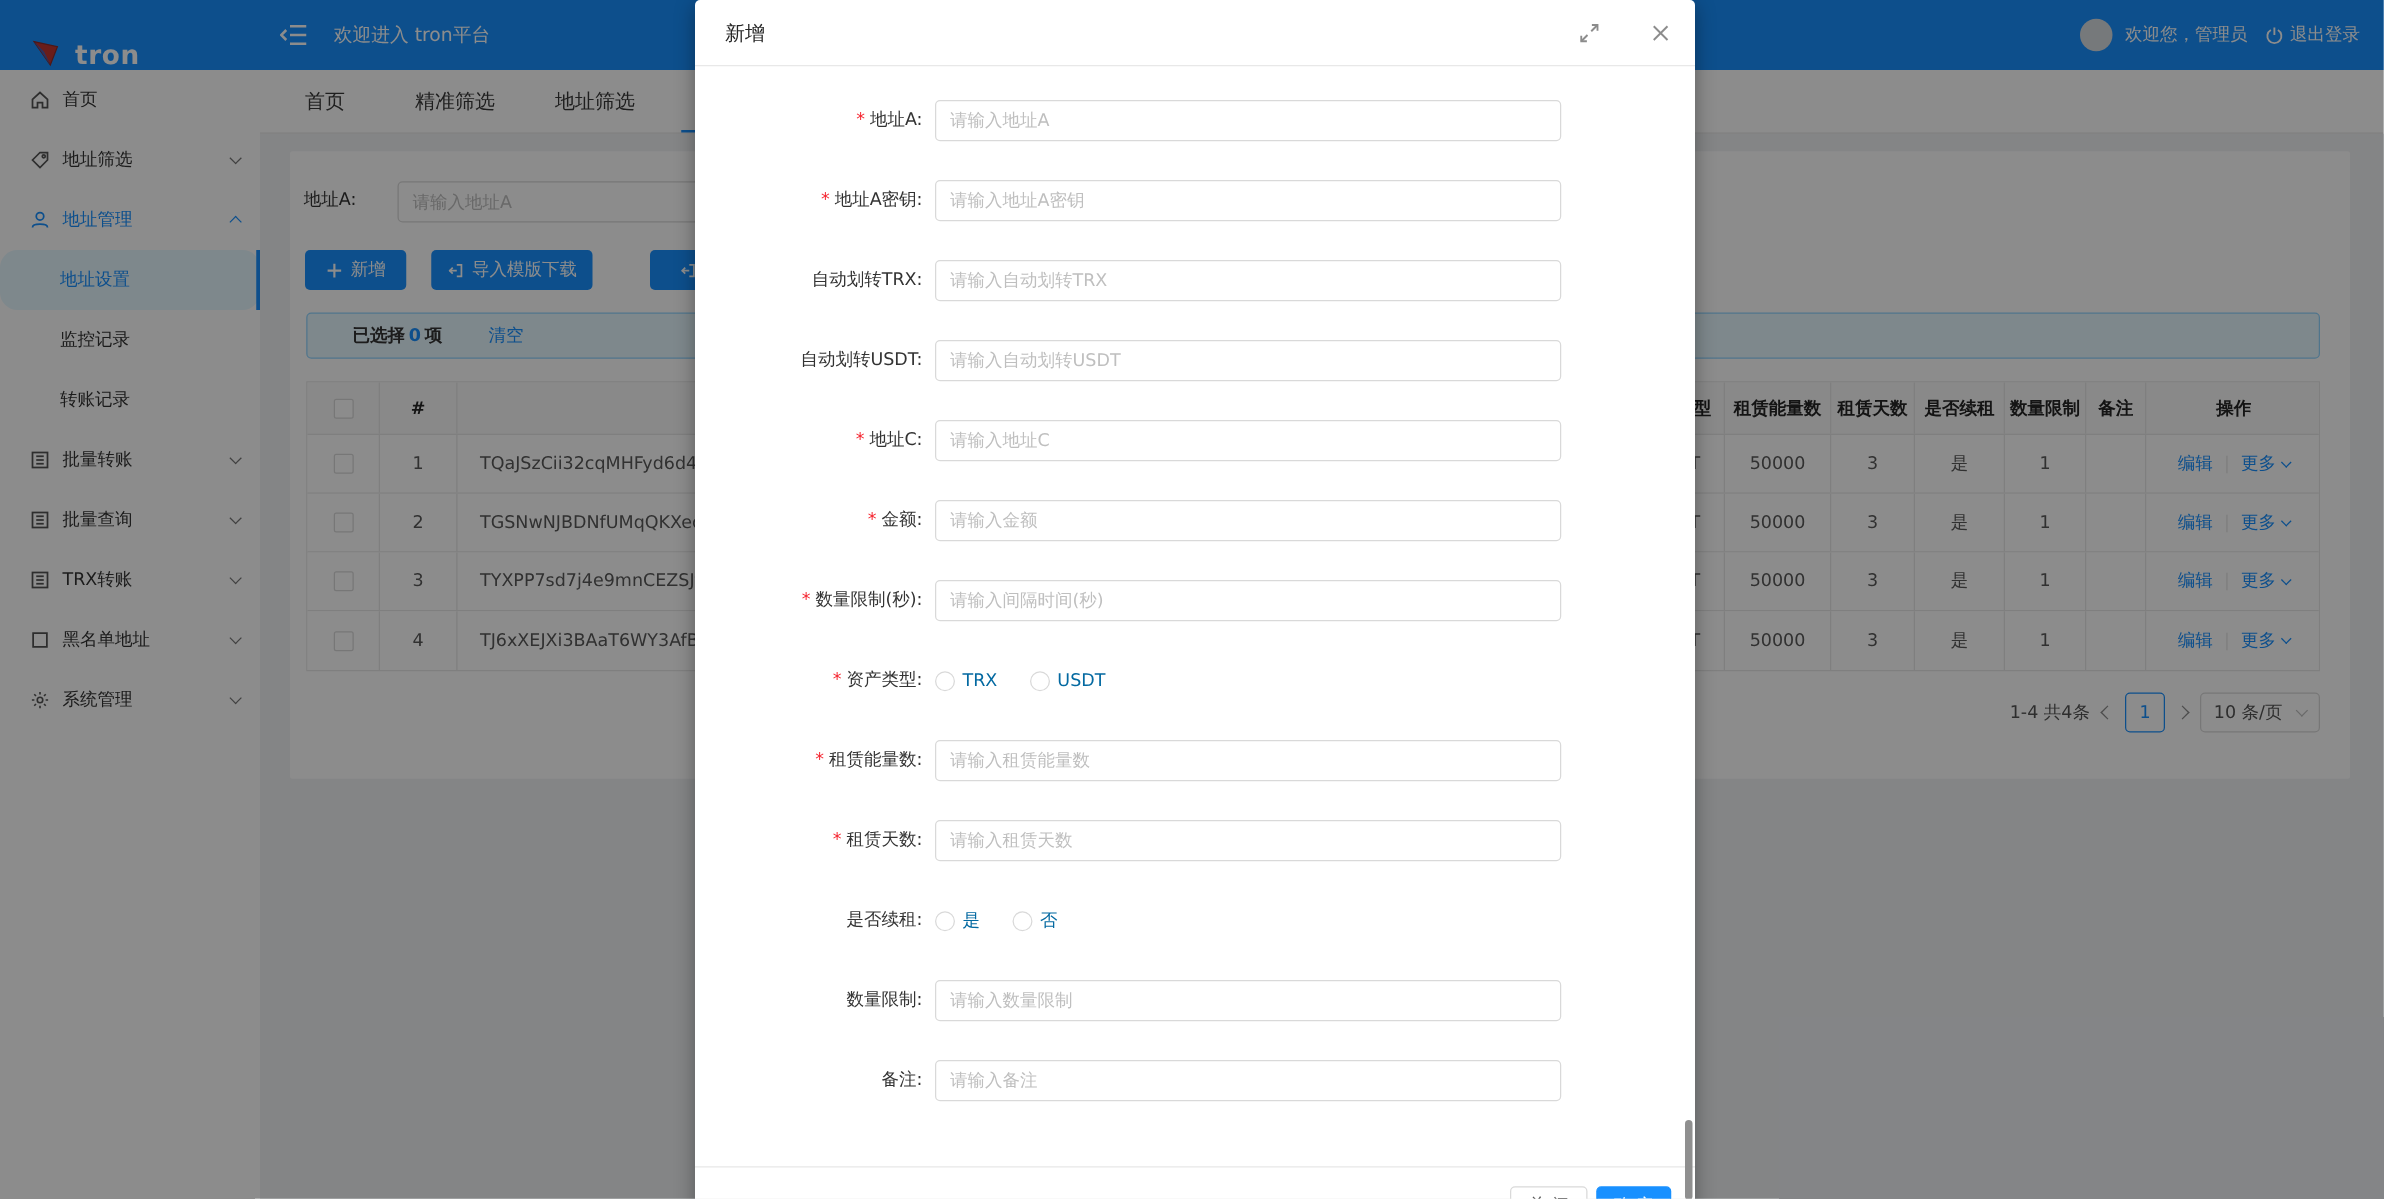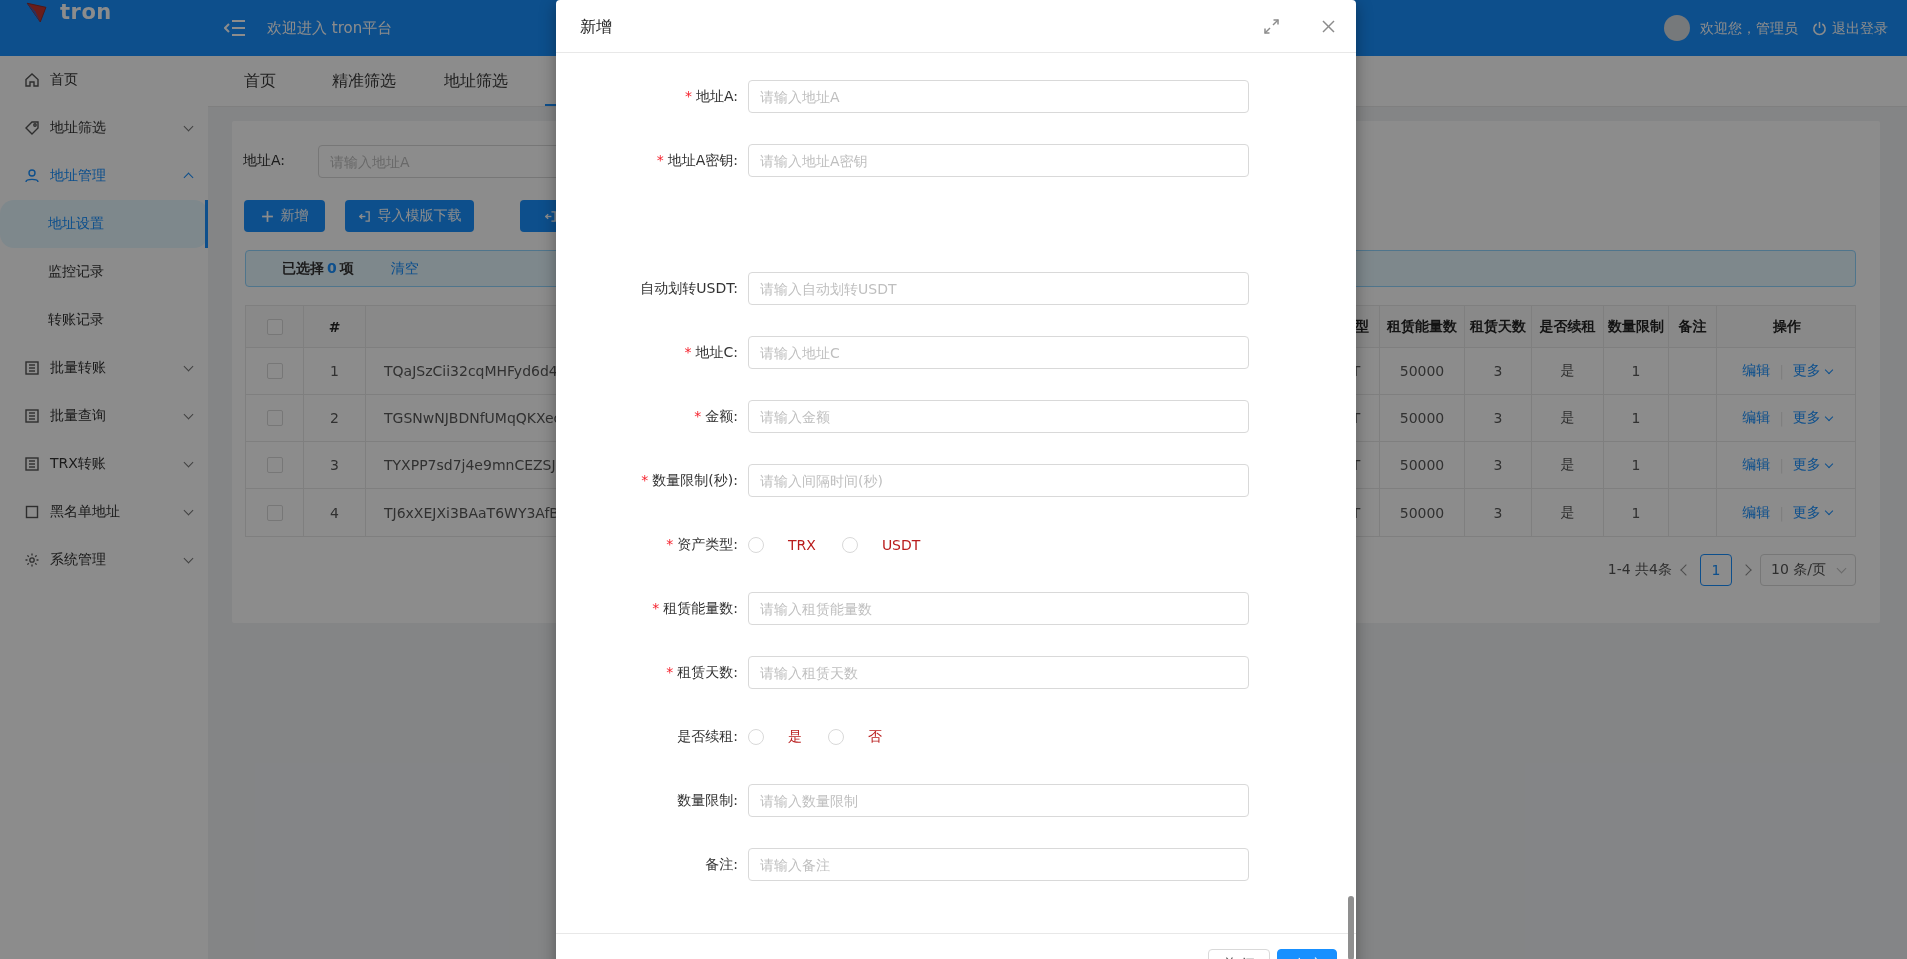--- a/index.html
+++ b/index.html
@@ -1,21 +1,21 @@
 <!DOCTYPE html>
 <html><head>
 <meta charset="utf-8">
 <style>
   * { margin:0; padding:0; box-sizing:border-box; }
   html,body { width:1907px; height:959px; overflow:hidden; }
   body { font-family:"DejaVu Sans","Liberation Sans",sans-serif; font-size:14px; background:#f0f2f5; position:relative; color:#333; }
 
   
   .app-header { position:absolute; top:0; left:0; right:0; height:56px; background:#1890ff; z-index:1; }
-  .logo-wrap { position:absolute; left:24px; top:0; height:56px; display:flex; align-items:flex-start; gap:10px; }
+  .logo-wrap { position:absolute; left:24px; top:0; height:56px; display:flex; align-items:flex-end; gap:10px; }
   .logo-text { color:#fff; font-size:21px; font-weight:bold; letter-spacing:0.5px; }
   .fold-icon { position:absolute; left:224px; top:18px; width:22px; height:20px; cursor:pointer; }
   .welcome { position:absolute; left:267px; top:0; line-height:56px; color:#fff; font-size:15px; }
   .avatar { position:absolute; left:1664px; top:15px; width:26px; height:26px; border-radius:50%; background:#d8dce1; }
   .greeting { position:absolute; left:1700px; top:0; line-height:56px; color:#fff; font-size:14px; }
   .logout { position:absolute; left:1812px; top:0; line-height:56px; color:#fff; font-size:14px; display:flex; align-items:center; height:56px; gap:5px; cursor:pointer; }
 
   
   .sidebar { position:absolute; top:56px; left:0; width:208px; bottom:0; background:#fff; z-index:1; }
   .menu-item { position:relative; height:48px; display:flex; align-items:center; padding-left:24px; color:#333; font-size:14px; cursor:pointer; }
@@ -83,21 +83,21 @@
   .mh-expand { left:707px; }
   .mh-close { left:764px; }
 
   .frow { position:absolute; left:12px; width:100%; height:33px; }
   .flabel { position:absolute; left:0; width:170px; text-align:right; line-height:33px; color:#333; font-size:14px; }
   .star { color:#f5222d; margin-right:4px; }
   .req0 .star { visibility:hidden; }
   .finput { position:absolute; left:180px; top:0; width:501px; height:33px; border:1px solid #d9d9d9; border-radius:4px; padding:0 11px; font-size:14px; color:#333; font-family:inherit; }
   .finput::placeholder { color:#bfbfbf; }
   .fradios { position:absolute; left:180px; top:0; height:33px; display:flex; align-items:center; gap:26px; }
-  .radio-opt { display:flex; align-items:center; gap:24px; color:#b91c1c; cursor:pointer; }
+  .radio-opt { display:flex; align-items:center; gap:6px; color:#0369a1; cursor:pointer; }
   .radio-circle { width:16px; height:16px; border:1px solid #d9d9d9; border-radius:50%; background:#fff; }
 
   .modal-footer { position:absolute; top:933px; left:0; right:0; height:47px; border-top:1px solid #e8e8e8; background:#fff; }
   .mf-btn { position:absolute; top:15px; height:32px; border-radius:4px; font-size:14px; font-family:inherit; cursor:pointer; }
   .mf-close { left:652px; width:62px; background:#fff; border:1px solid #d9d9d9; color:#595959; }
   .mf-ok { left:721px; width:60px; background:#1890ff; border:1px solid #1890ff; color:#fff; }
   .modal-thumb { position:absolute; right:2px; top:896px; width:6px; height:64px; background:#8f8f8f; border-radius:3px; }
 </style>
 </head>
 <body>
@@ -378,20 +378,24 @@
   </div>
 
   <div class="frow" style="top:80px">
     <label class="flabel"><span class="star">*</span><span>地址A:</span></label>
     <input class="finput" placeholder="请输入地址A" style="">
   </div>
   <div class="frow" style="top:144px">
     <label class="flabel"><span class="star">*</span><span>地址A密钥:</span></label>
     <input class="finput" placeholder="请输入地址A密钥" style="">
   </div>
+  <div class="frow req0" style="top:208px">
+    <label class="flabel"><span class="star">*</span><span>自动划转TRX:</span></label>
+    <input class="finput" placeholder="请输入自动划转TRX" style="">
+  </div>
   <div class="frow req0" style="top:272px">
     <label class="flabel"><span class="star">*</span><span>自动划转USDT:</span></label>
     <input class="finput" placeholder="请输入自动划转USDT" style="">
   </div>
   <div class="frow" style="top:336px">
     <label class="flabel"><span class="star">*</span><span>地址C:</span></label>
     <input class="finput" placeholder="请输入地址C" style="">
   </div>
   <div class="frow" style="top:400px">
     <label class="flabel"><span class="star">*</span><span>金额:</span></label>

